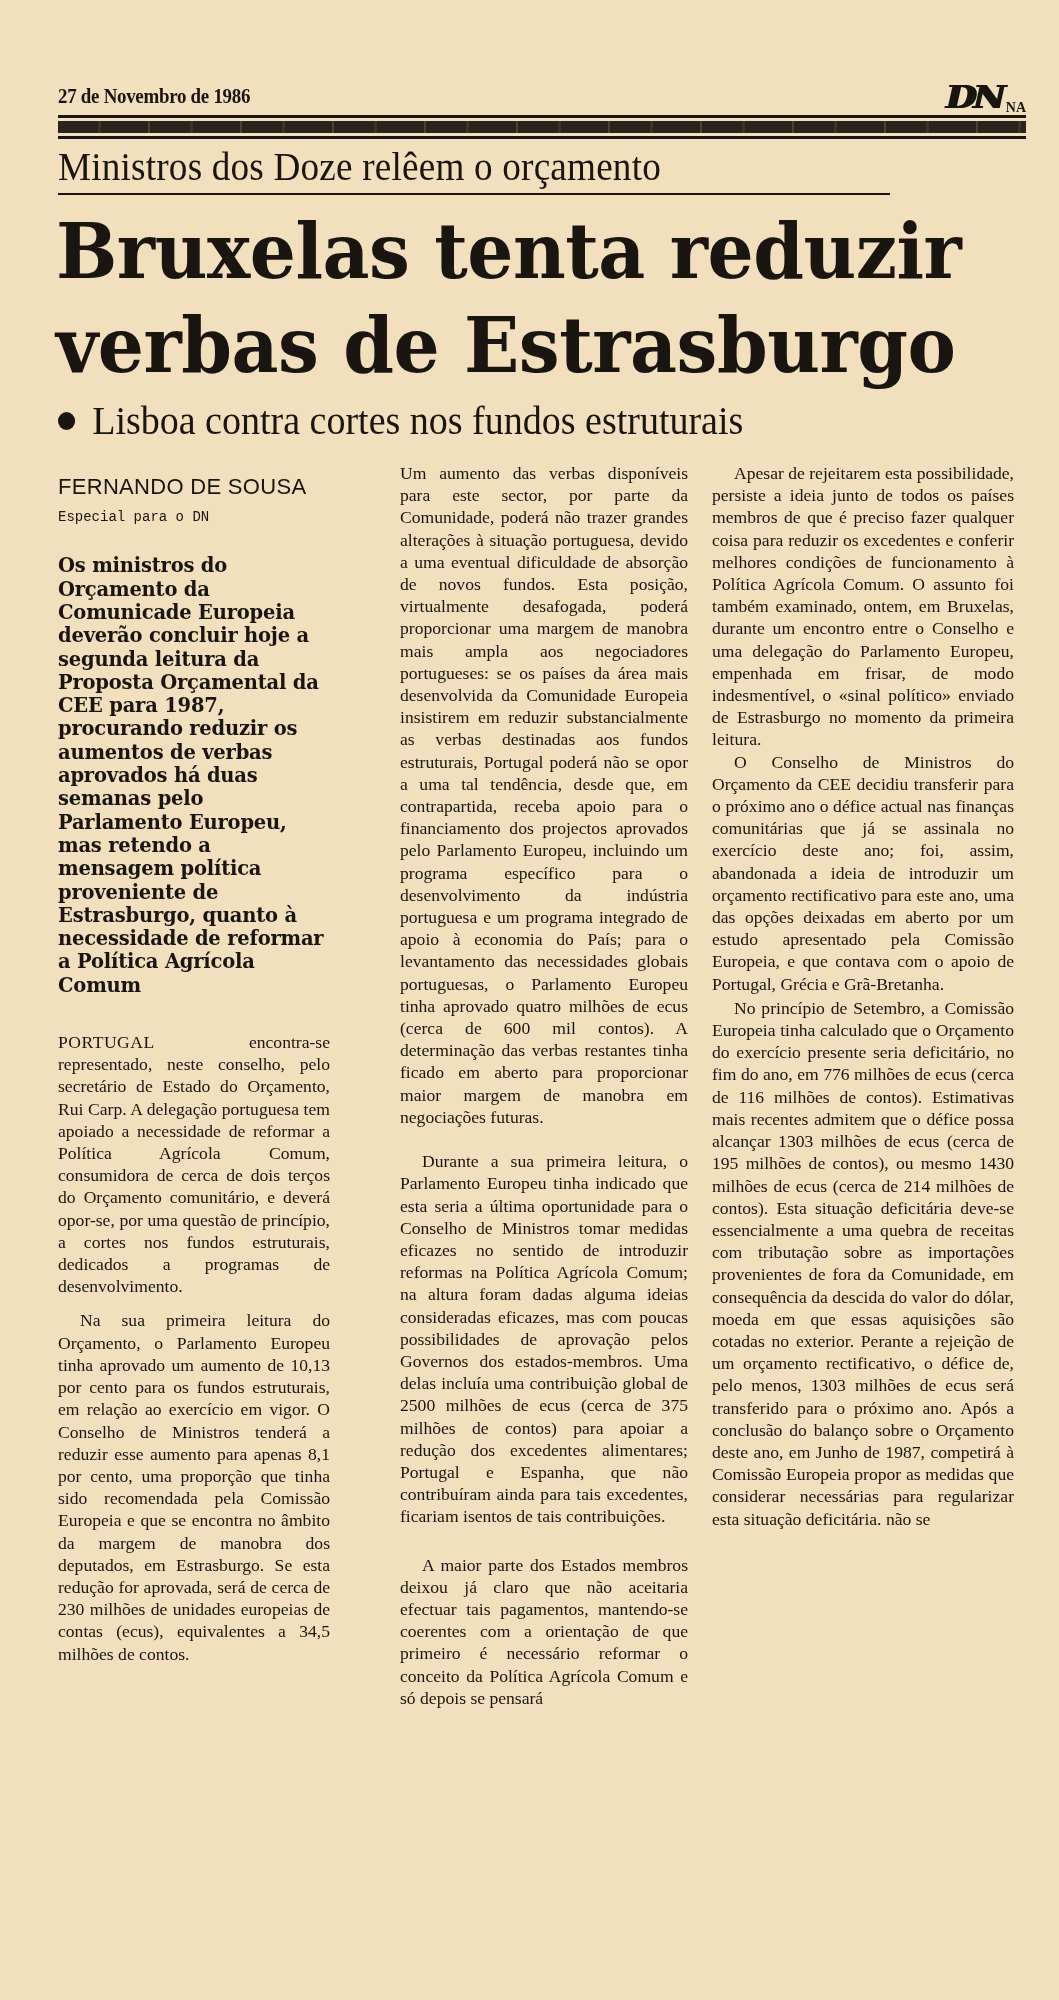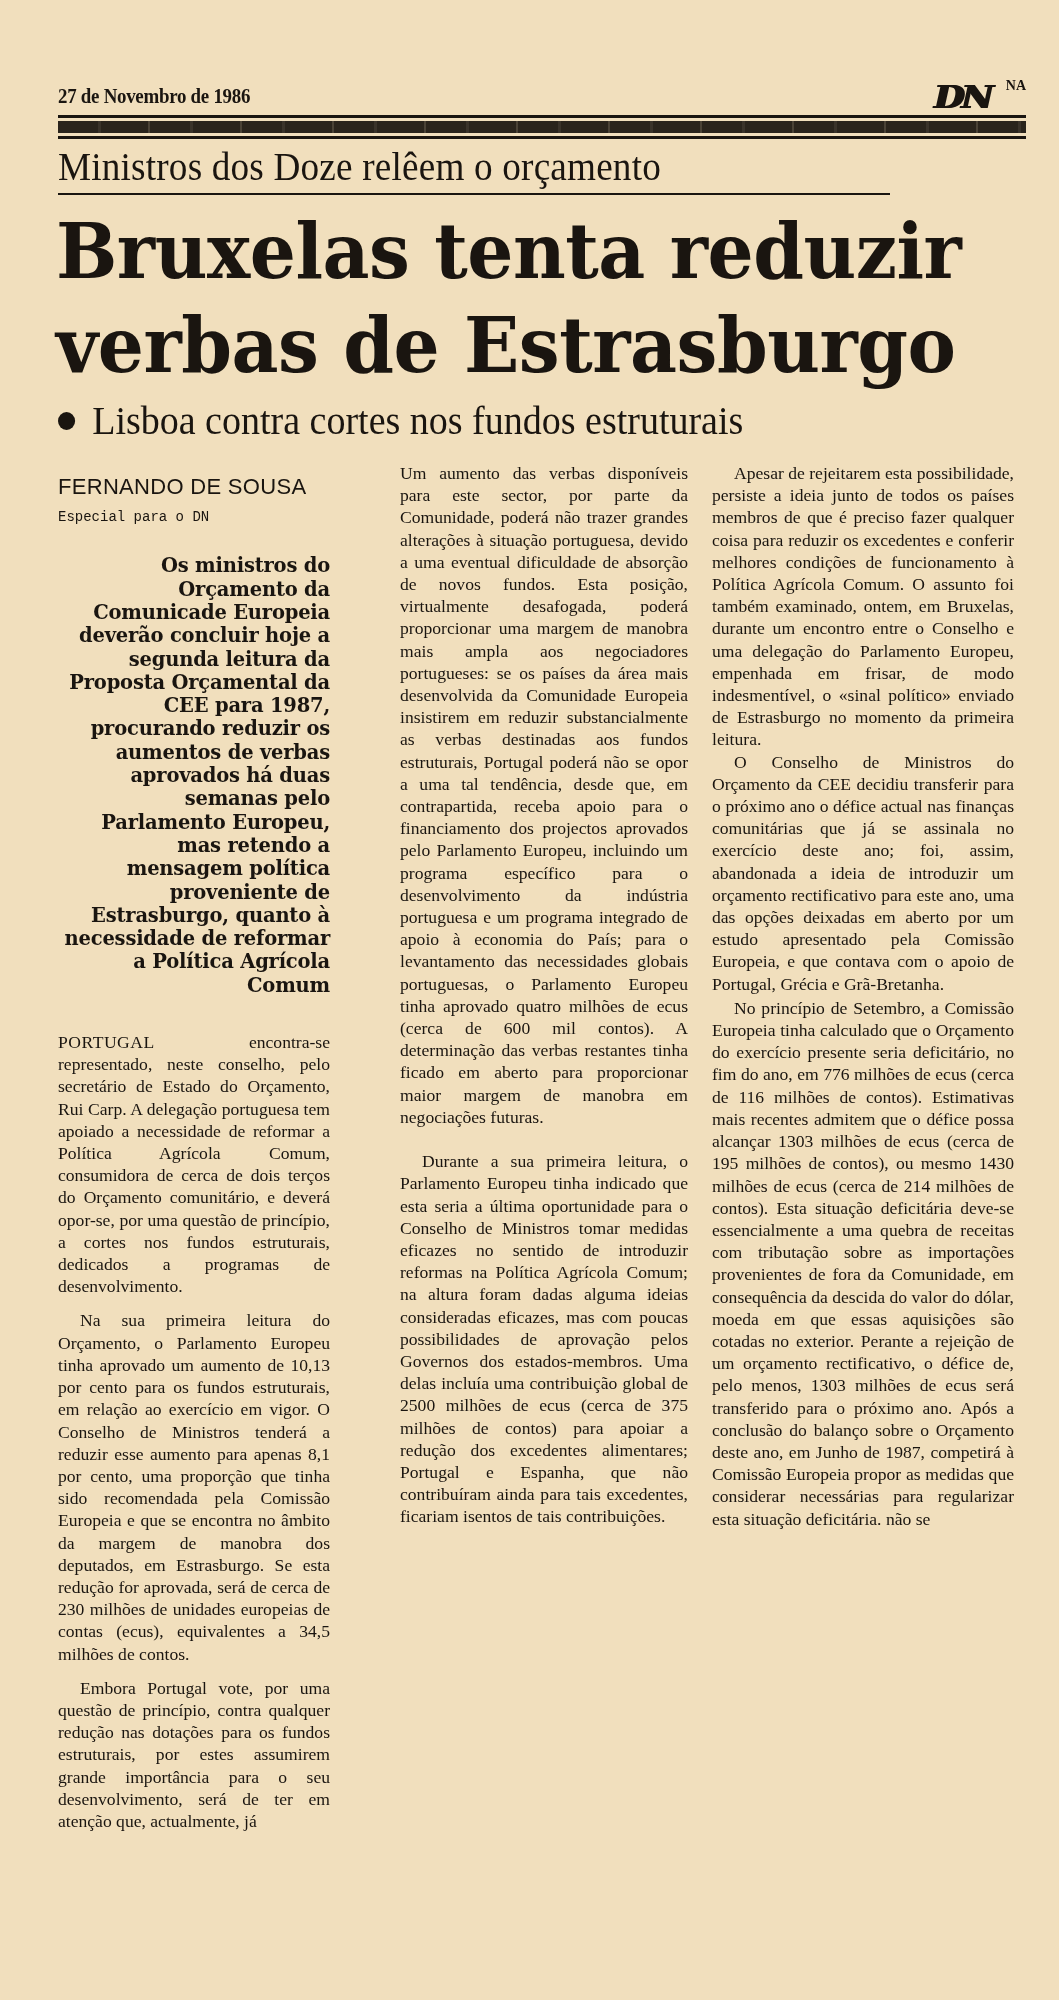--- a/index.html
+++ b/index.html
@@ -11,21 +11,21 @@
     position: relative;
   }
   .masthead {
     position: absolute; left: 58px; top: 84px; width: 968px; height: 30px;
   }
   .date {
     position: absolute; left: 0; top: 0;
     font-family: "Liberation Serif", serif; font-weight: bold;
     font-size: 21px; letter-spacing: -0.3px; transform: scaleX(0.9); transform-origin: left;
   }
-  .brand { position: absolute; right: 0; top: -6px; display: flex; align-items: flex-start; gap: 18px; margin-left: 48px; }
+  .brand { position: absolute; right: 0; top: -6px; display: flex; align-items: flex-end; gap: 6px; margin-left: 48px; }
   .brand-logo {
     font-family: "DejaVu Serif", serif; font-weight: 900; font-size: 32px;
     letter-spacing: -3px; font-style: italic; transform: scaleX(1.1);
     text-shadow: 1px 0 0 #1a1510, -1px 0 0 #1a1510;
   }
   .brand-section { font-family: "Liberation Serif", serif; font-weight: bold; font-size: 14px; }
   .rule-block { position: absolute; left: 58px; top: 115px; width: 968px; }
   .rule-thin { height: 3px; background: #1a1510; }
   .rule-thick {
     height: 12px; margin: 3px 0;
@@ -59,21 +59,21 @@
   .col3 { left: 712px; top: 462px; width: 302px; }
   .byline {
     font-family: "Liberation Sans", "DejaVu Sans", sans-serif; font-size: 22px;
     letter-spacing: 0.3px; margin-bottom: 8px; margin-top: 11px;
   }
   .byline-sub {
     font-family: Liberation Mono, monospace; font-size: 14px; margin-bottom: 26px;
   }
   .lede {
     font-family: "DejaVu Serif", serif; font-weight: bold; font-size: 19.5px; line-height: 23.3px;
-    text-align: right; margin-bottom: 34px; letter-spacing: -0.2px;
+    text-align: left; margin-bottom: 34px; letter-spacing: -0.2px;
   }
   .crosshead {
     font-family: "DejaVu Serif", serif; font-weight: bold; font-size: 19px; line-height: 23px;
     margin: 20px 0 10px 0; text-align: left;
   }
   .caps { letter-spacing: 0.5px; }
 </style>
 </head>
 <body>
 
@@ -103,25 +103,25 @@
   <span class="bullet"></span>
   <span>Lisboa contra cortes nos fundos estruturais</span>
 </div>
 
 <div class="col col1">
   <div class="byline">FERNANDO DE SOUSA</div>
   <div class="byline-sub">Especial para o DN</div>
   <div class="lede">Os ministros do Orçamento da Comunicade Europeia deverão concluir hoje a segunda leitura da Proposta Orçamental da CEE para 1987, procurando reduzir os aumentos de verbas aprovados há duas semanas pelo Parlamento Europeu, mas retendo a mensagem política proveniente de Estrasburgo, quanto à necessidade de reformar a Política Agrícola Comum</div>
   <p class="noindent"><span class="caps">PORTUGAL</span><span> encontra-se representado, neste conselho, pelo secretário de Estado do Orçamento, Rui Carp. A delegação portuguesa tem apoiado a necessidade de reformar a Política Agrícola Comum, consumidora de cerca de dois terços do Orçamento comunitário, e deverá opor-se, por uma questão de princípio, a cortes nos fundos estruturais, dedicados a programas de desenvolvimento.</span></p>
   <p>Na sua primeira leitura do Orçamento, o Parlamento Europeu tinha aprovado um aumento de 10,13 por cento para os fundos estruturais, em relação ao exercício em vigor. O Conselho de Ministros tenderá a reduzir esse aumento para apenas 8,1 por cento, uma proporção que tinha sido recomendada pela Comissão Europeia e que se encontra no âmbito da margem de manobra dos deputados, em Estrasburgo. Se esta redução for aprovada, será de cerca de 230 milhões de unidades europeias de contas (ecus), equivalentes a 34,5 milhões de contos.</p>
-  <p>Embora Portugal vote, por uma questão de princípio, contra qualquer redução nas dotações para os fundos estruturais, por estes assumirem grande importância para o seu desenvolvimento, será de ter em atenção que, actualmente, já</p>
 </div>
 
 <div class="col col2">
   <p class="noindent">Um aumento das verbas disponíveis para este sector, por parte da Comunidade, poderá não trazer grandes alterações à situação portuguesa, devido a uma eventual dificuldade de absorção de novos fundos. Esta posição, virtualmente desafogada, poderá proporcionar uma margem de manobra mais ampla aos negociadores portugueses: se os países da área mais desenvolvida da Comunidade Europeia insistirem em reduzir substancialmente as verbas destinadas aos fundos estruturais, Portugal poderá não se opor a uma tal tendência, desde que, em contrapartida, receba apoio para o financiamento dos projectos aprovados pelo Parlamento Europeu, incluindo um programa específico para o desenvolvimento da indústria portuguesa e um programa integrado de apoio à economia do País; para o levantamento das necessidades globais portuguesas, o Parlamento Europeu tinha aprovado quatro milhões de ecus (cerca de 600 mil contos). A determinação das verbas restantes tinha ficado em aberto para proporcionar maior margem de manobra em negociações futuras.</p>
   <p style="margin-top:22px">Durante a sua primeira leitura, o Parlamento Europeu tinha indicado que esta seria a última oportunidade para o Conselho de Ministros tomar medidas eficazes no sentido de introduzir reformas na Política Agrícola Comum; na altura foram dadas alguma ideias consideradas eficazes, mas com poucas possibilidades de aprovação pelos Governos dos estados-membros. Uma delas incluía uma contribuição global de 2500 milhões de ecus (cerca de 375 milhões de contos) para apoiar a redução dos excedentes alimentares; Portugal e Espanha, que não contribuíram ainda para tais excedentes, ficariam isentos de tais contribuições.</p>
+  <p style="margin-top:26px">A maior parte dos Estados membros deixou já claro que não aceitaria efectuar tais pagamentos, mantendo-se coerentes com a orientação de que primeiro é necessário reformar o conceito da Política Agrícola Comum e só depois se pensará</p>
 </div>
 
 <div class="col col3">
   <p>Apesar de rejeitarem esta possibilidade, persiste a ideia junto de todos os países membros de que é preciso fazer qualquer coisa para reduzir os excedentes e conferir melhores condições de funcionamento à Política Agrícola Comum. O assunto foi também examinado, ontem, em Bruxelas, durante um encontro entre o Conselho e uma delegação do Parlamento Europeu, empenhada em frisar, de modo indesmentível, o «sinal político» enviado de Estrasburgo no momento da primeira leitura.</p>
   <p style="margin-top:0">O Conselho de Ministros do Orçamento da CEE decidiu transferir para o próximo ano o défice actual nas finanças comunitárias que já se assinala no exercício deste ano; foi, assim, abandonada a ideia de introduzir um orçamento rectificativo para este ano, uma das opções deixadas em aberto por um estudo apresentado pela Comissão Europeia, e que contava com o apoio de Portugal, Grécia e Grã-Bretanha.</p>
   <p style="margin-top:2px">No princípio de Setembro, a Comissão Europeia tinha calculado que o Orçamento do exercício presente seria deficitário, no fim do ano, em 776 milhões de ecus (cerca de 116 milhões de contos). Estimativas mais recentes admitem que o défice possa alcançar 1303 milhões de ecus (cerca de 195 milhões de contos), ou mesmo 1430 milhões de ecus (cerca de 214 milhões de contos). Esta situação deficitária deve-se essencialmente a uma quebra de receitas com tributação sobre as importações provenientes de fora da Comunidade, em consequência da descida do valor do dólar, moeda em que essas aquisições são cotadas no exterior. Perante a rejeição de um orçamento rectificativo, o défice de, pelo menos, 1303 milhões de ecus será transferido para o próximo ano. Após a conclusão do balanço sobre o Orçamento deste ano, em Junho de 1987, competirá à Comissão Europeia propor as medidas que considerar necessárias para regularizar esta situação deficitária. não se</p>
 </div>
 
 </body></html>

